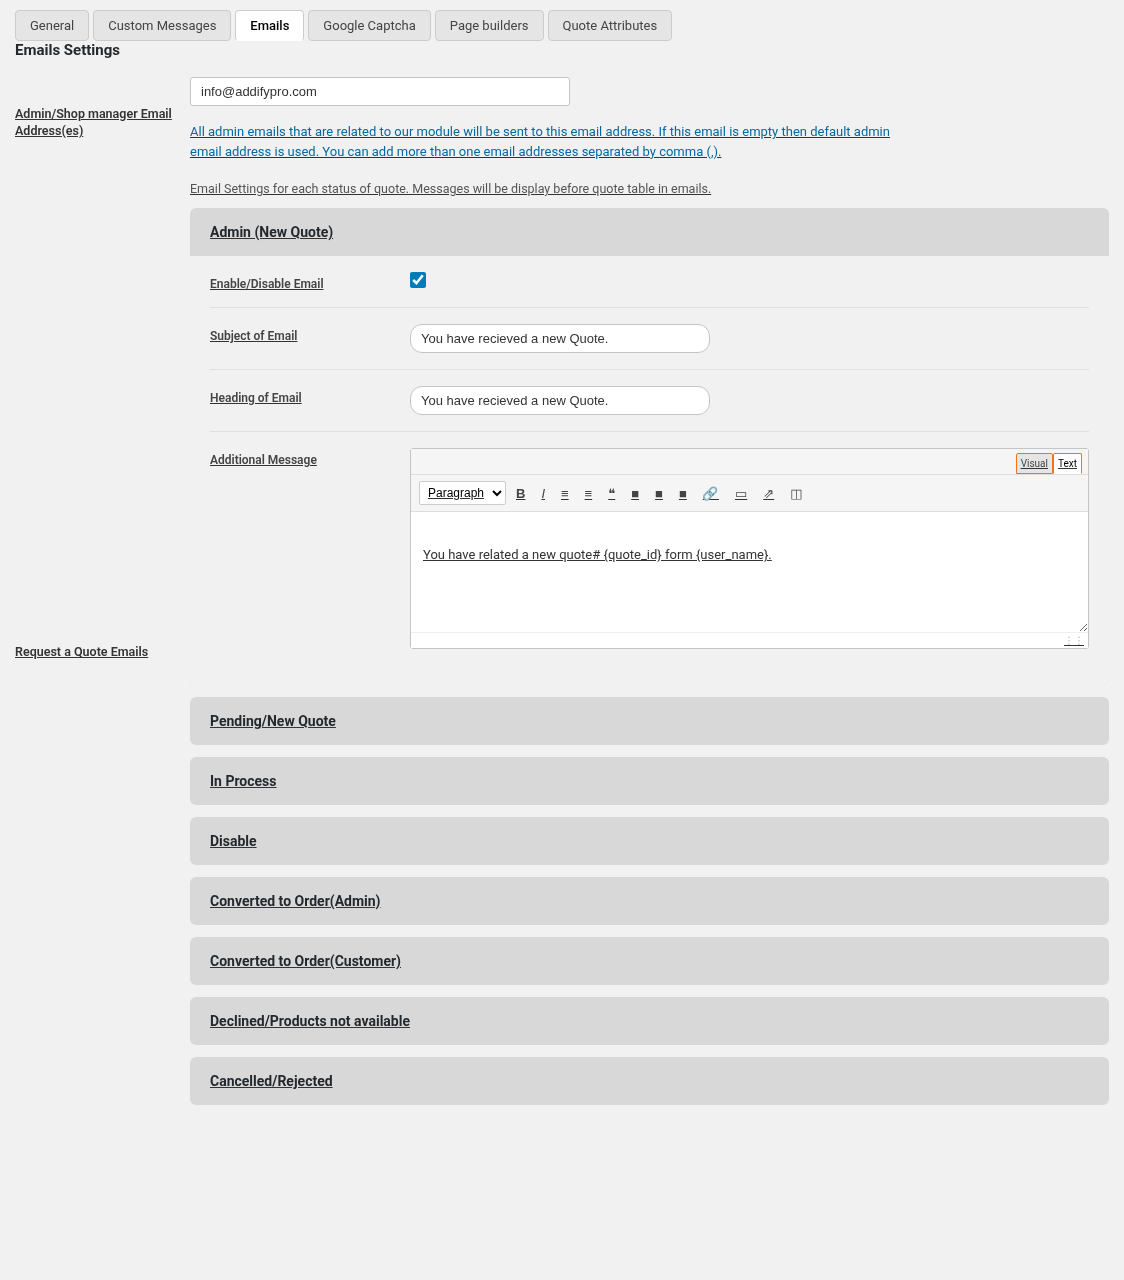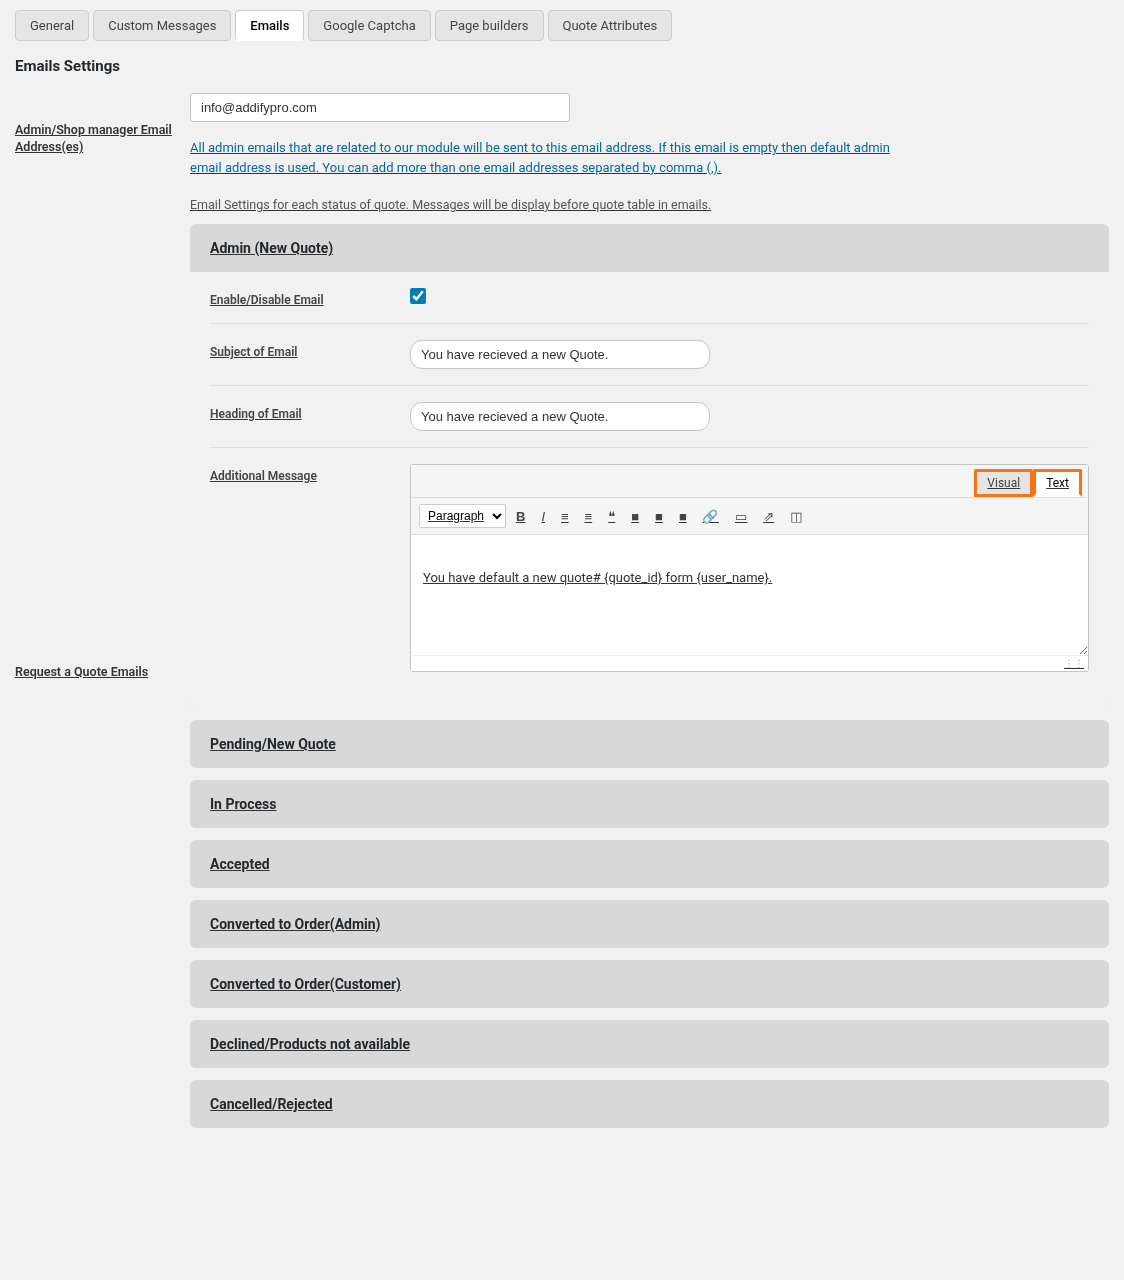--- a/index.html
+++ b/index.html
@@ -11,21 +11,20 @@
     }
     .page-wrapper {
       max-width: 1124px;
       margin: 0 auto;
       padding: 10px 15px;
     }
     
     .tabs {
       display: flex;
       gap: 4px;
-      margin-bottom: 16px;
       flex-wrap: wrap;
     }
     .tab {
       padding: 7px 14px;
       background: #e5e5e5;
       border: 1px solid #ccc;
       border-radius: 4px;
       cursor: pointer;
       font-size: 13px;
       color: #444;
@@ -148,24 +147,24 @@
       background: #fff;
     }
     .editor-tabs {
       display: flex;
       justify-content: flex-end;
       padding: 4px 6px 0 6px;
       background: #f5f5f5;
       border-bottom: 1px solid #ddd;
     }
     .editor-tab {
-      padding: 4px 10px;
-      font-size: 12px;
+      padding: 4px 4px;
+      font-size: 10px;
       cursor: pointer;
-      border: 3px solid #f97316;
+      border: 1px solid #f97316;
       background: #e5e5e5;
       color: #444;
       border-radius: 2px 2px 0 0;
     }
     .editor-tab.active {
       background: #fff;
       color: #000;
       border-bottom-color: #fff;
     }
     .editor-toolbar {
@@ -290,42 +289,42 @@
                   <button class="toolbar-btn">■</button>
                   <button class="toolbar-btn">■</button>
                   <button class="toolbar-btn">■</button>
                   <button class="toolbar-btn">🔗</button>
                   <button class="toolbar-btn">▭</button>
                   <button class="toolbar-btn">⇗</button>
                   <button class="toolbar-btn">◫</button>
                 </div>
                 <div class="editor-body" contenteditable="true" style="">
                   <br>
-                  <p>You have default a new quote# {quote_id} form {user_name}.</p>
+                  <p>You have related a new quote# {quote_id} form {user_name}.</p>
                 </div>
                 <div class="editor-resize">
                   <span class="resize-handle">⋮⋮</span>
                 </div>
               </div>
             </div>
           </div>
 
         </div>
       </div>
 
       <div class="panel">
         <div class="panel-header">Pending/New Quote</div>
       </div>
 
       <div class="panel">
         <div class="panel-header">In Process</div>
       </div>
 
       <div class="panel">
-        <div class="panel-header">Accepted</div>
+        <div class="panel-header">Disable</div>
       </div>
 
       <div class="panel">
         <div class="panel-header">Converted to Order(Admin)</div>
       </div>
 
       <div class="panel">
         <div class="panel-header">Converted to Order(Customer)</div>
       </div>
 

